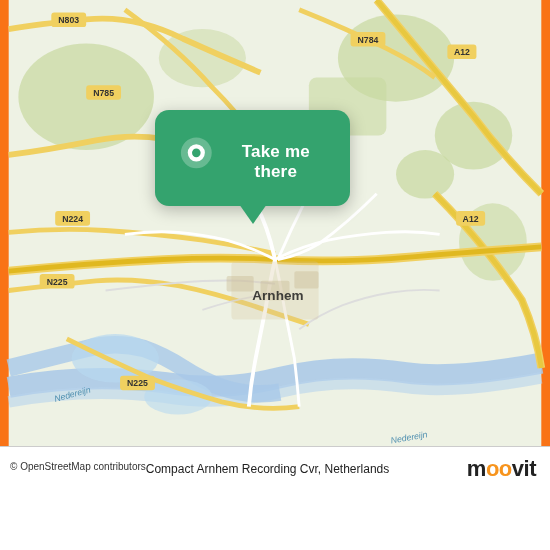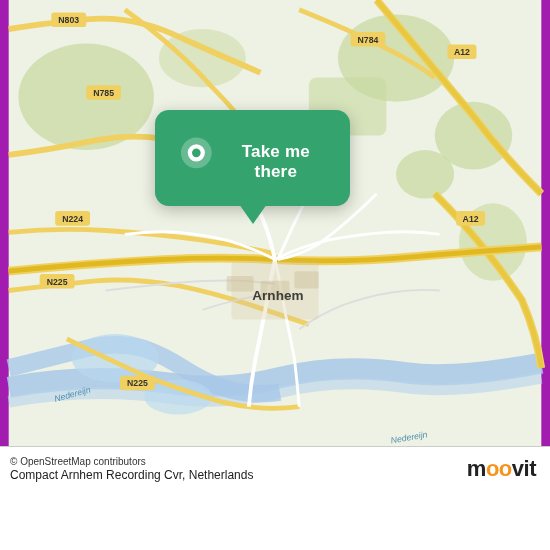--- a/index.html
+++ b/index.html
@@ -9,21 +9,21 @@
       overflow: hidden;
       font-family: Arial, sans-serif;
       position: relative;
     }
 
     #map-container {
       width: 550px;
       height: 490px;
       position: relative;
       overflow: hidden;
-      background-color: #a21caf;
+      background-color: #f97316;
       text-decoration: underline;
     }
 
     
     #map-svg {
       position: absolute;
       top: 0; left: 0;
       width: 100%; height: 100%;
     }
 
@@ -79,21 +79,20 @@
       display: flex;
       align-items: center;
       justify-content: space-between;
       padding: 8px 14px 8px 10px;
       z-index: 20;
       height: 44px;
     }
 
     #bottom-left {
       display: flex;
-      flex-direction: column;
       font-size: 10px;
       color: #333;
     }
 
     #osm-credit {
       font-size: 10px;
       color: #333;
     }
 
     #location-name {

